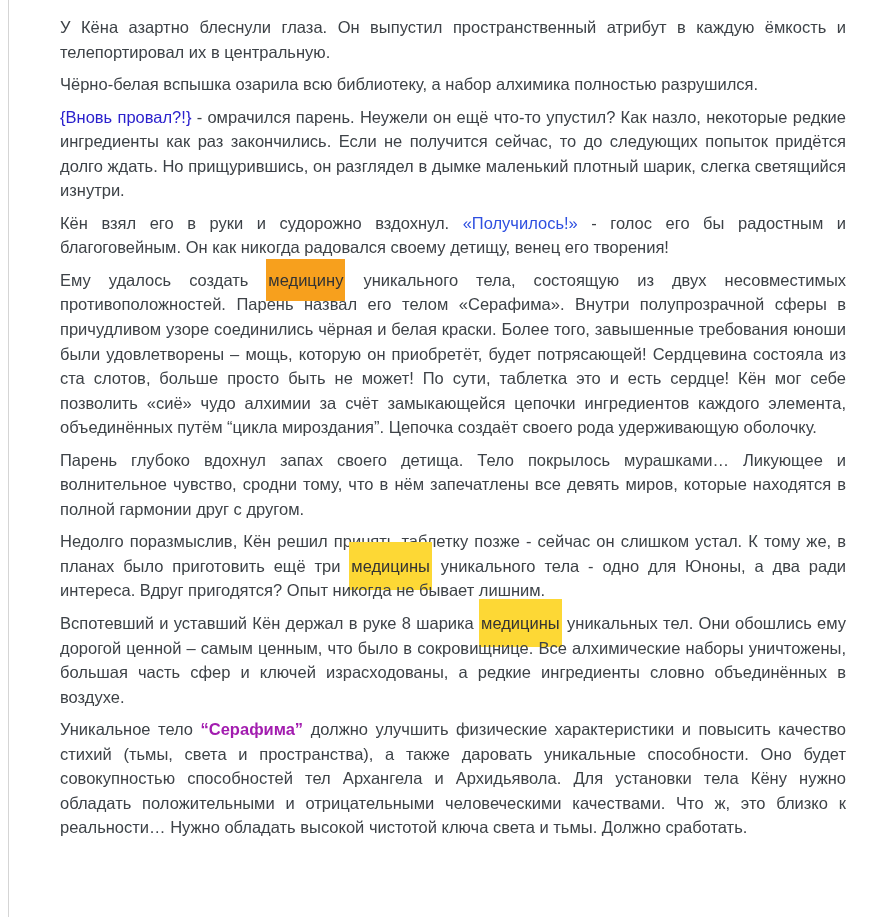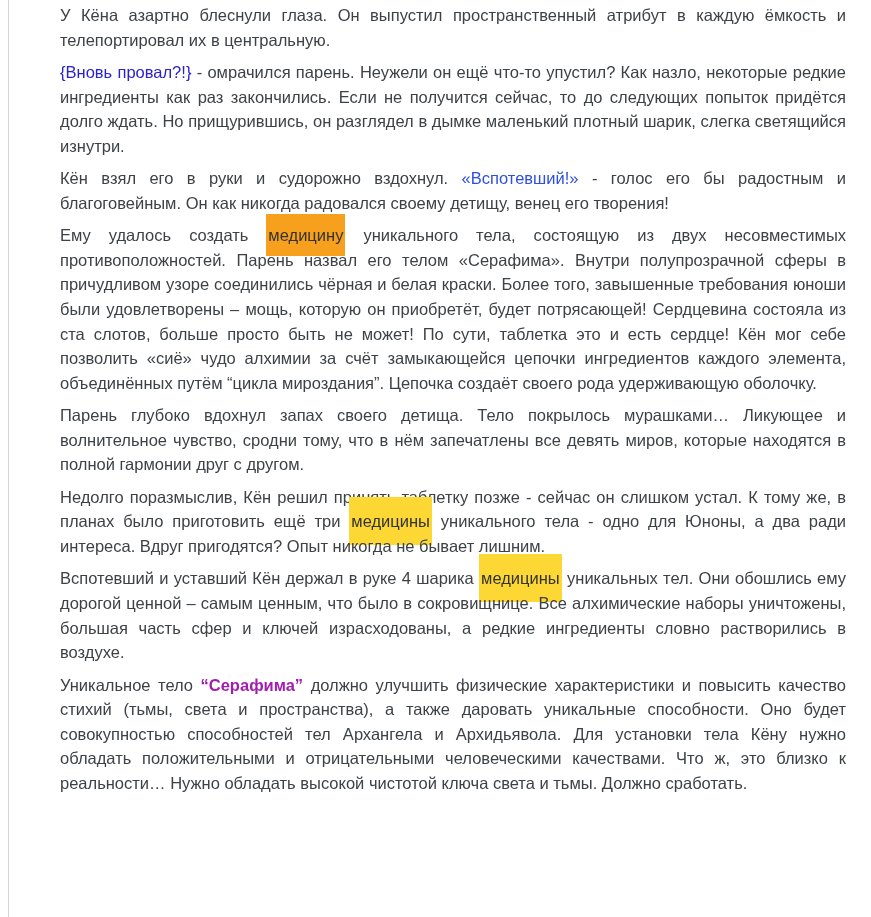--- a/index.html
+++ b/index.html
@@ -30,21 +30,21 @@
     position: absolute;
     left: 8px;
     top: 0;
     bottom: 0;
     width: 1px;
     background: var(--c-rule);
   }
   .chapter-text {
     position: absolute;
     left: 60px;
-    top: 3px;
+    top: 15px;
     width: 786px;
     color: var(--c-text);
     font-size: 16.5px;
     line-height: 24.55px;
     text-align: justify;
   }
   .chapter-text p {
     margin: 0 0 8px 0;
   }
   .seg-plain { color: var(--c-text); }
@@ -65,21 +65,22 @@
     color: #a21caf;
   }
 </style>
 </head>
 <body>
 
 <div class="page">
   <div class="left-rule"></div>
   <div class="chapter-text">
       <p><span class="seg-plain">У Кёна азартно блеснули глаза. Он выпустил пространственный атрибут в каждую ёмкость и телепортировал их в центральную.</span></p>
+      <p><span class="seg-plain">Чёрно-белая вспышка озарила всю библиотеку, а набор алхимика полностью разрушился.</span></p>
       <p><span class="seg-dialog-blue">{Вновь провал?!}</span><span class="seg-plain"> - омрачился парень. Неужели он ещё что-то упустил? Как назло, некоторые редкие ингредиенты как раз закончились. Если не получится сейчас, то до следующих попыток придётся долго ждать. Но прищурившись, он разглядел в дымке маленький плотный шарик, слегка светящийся изнутри.</span></p>
-      <p><span class="seg-plain">Кён взял его в руки и судорожно вздохнул. </span><span class="seg-speech-blue">«Вспотевший!»</span><span class="seg-plain"> - голос его бы радостным и благоговейным. Он как никогда радовался своему детищу, венец его творения!</span></p>
+      <p><span class="seg-plain">Кён взял его в руки и судорожно вздохнул. </span><span class="seg-speech-blue">«Получилось!»</span><span class="seg-plain"> - голос его бы радостным и благоговейным. Он как никогда радовался своему детищу, венец его творения!</span></p>
       <p><span class="seg-plain">Ему удалось создать </span><span class="seg-hl-orange">медицину</span><span class="seg-plain"> уникального тела, состоящую из двух несовместимых противоположностей. Парень назвал его телом «Серафима». Внутри полупрозрачной сферы в причудливом узоре соединились чёрная и белая краски. Более того, завышенные требования юноши были удовлетворены – мощь, которую он приобретёт, будет потрясающей! Сердцевина состояла из ста слотов, больше просто быть не может! По сути, таблетка это и есть сердце! Кён мог себе позволить «сиё» чудо алхимии за счёт замыкающейся цепочки ингредиентов каждого элемента, объединённых путём “цикла мироздания”. Цепочка создаёт своего рода удерживающую оболочку.</span></p>
       <p><span class="seg-plain">Парень глубоко вдохнул запах своего детища. Тело покрылось мурашками… Ликующее и волнительное чувство, сродни тому, что в нём запечатлены все девять миров, которые находятся в полной гармонии друг с другом.</span></p>
       <p><span class="seg-plain">Недолго поразмыслив, Кён решил принять таблетку позже - сейчас он слишком устал. К тому же, в планах было приготовить ещё три </span><span class="seg-hl-yellow">медицины</span><span class="seg-plain"> уникального тела - одно для Юноны, а два ради интереса. Вдруг пригодятся? Опыт никогда не бывает лишним.</span></p>
-      <p><span class="seg-plain">Вспотевший и уставший Кён держал в руке 4 шарика </span><span class="seg-hl-yellow">медицины</span><span class="seg-plain"> уникальных тел. Они обошлись ему дорогой ценной – самым ценным, что было в сокровищнице. Все алхимические наборы уничтожены, большая часть сфер и ключей израсходованы, а редкие ингредиенты словно растворились в воздухе.</span></p>
+      <p><span class="seg-plain">Вспотевший и уставший Кён держал в руке 8 шарика </span><span class="seg-hl-yellow">медицины</span><span class="seg-plain"> уникальных тел. Они обошлись ему дорогой ценной – самым ценным, что было в сокровищнице. Все алхимические наборы уничтожены, большая часть сфер и ключей израсходованы, а редкие ингредиенты словно объединённых в воздухе.</span></p>
       <p><span class="seg-plain">Уникальное тело </span><span class="seg-bold">“Серафима”</span><span class="seg-plain"> должно улучшить физические характеристики и повысить качество стихий (тьмы, света и пространства), а также даровать уникальные способности. Оно будет совокупностью способностей тел Архангела и Архидьявола. Для установки тела Кёну нужно обладать положительными и отрицательными человеческими качествами. Что ж, это близко к реальности… Нужно обладать высокой чистотой ключа света и тьмы. Должно сработать.</span></p>
     </div>
 </div>
 
 </body></html>

